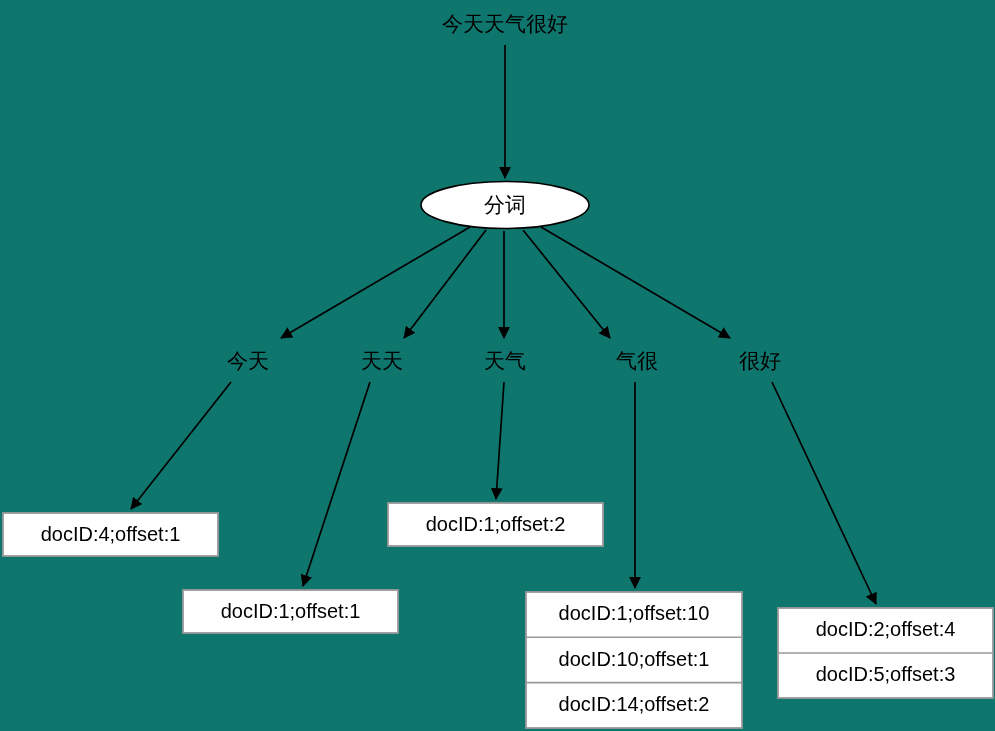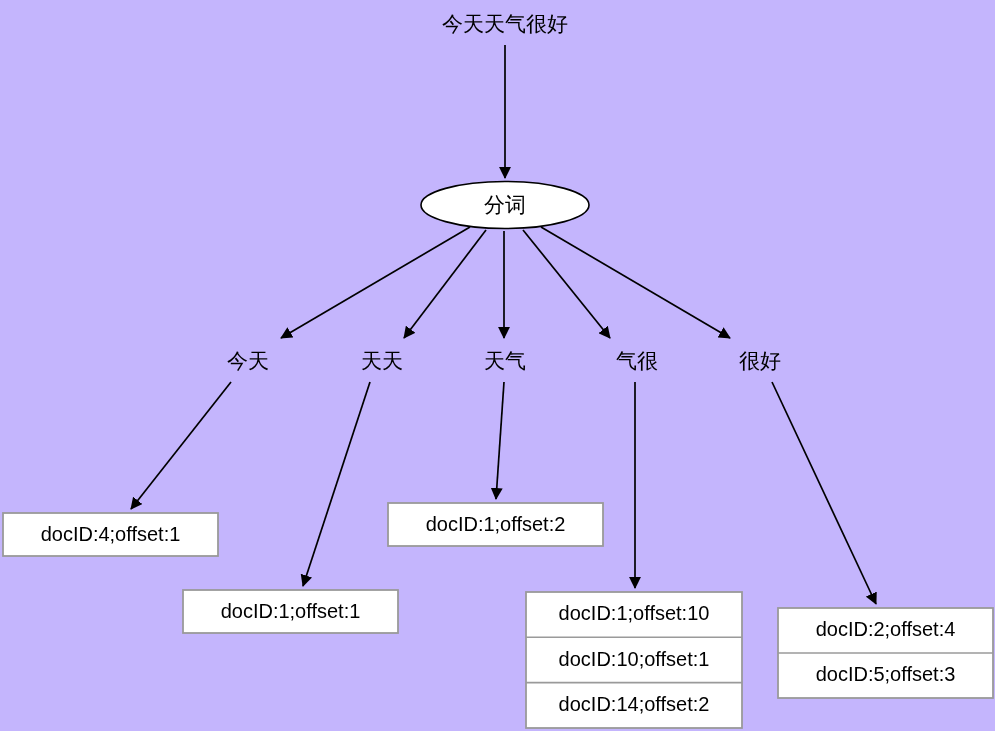--- a/index.html
+++ b/index.html
@@ -7,21 +7,21 @@
     padding: 0;
     background: #ffffff;
   }
   body {
     font-family: "Liberation Sans", "DejaVu Sans", sans-serif;
   }
   #diagram-root {
     position: relative;
     width: 995px;
     height: 731px;
-    background: #c4b5fd;
+    background: #0f766e;
     overflow: hidden;
   }
   svg#diagram-svg {
     display: block;
     width: 995px;
     height: 731px;
   }
   .node-text {
     font-family: "Liberation Sans", "DejaVu Sans", sans-serif;
     font-size: 21px;

